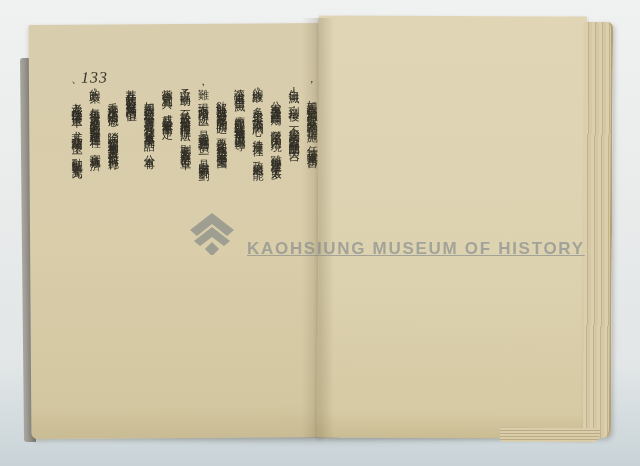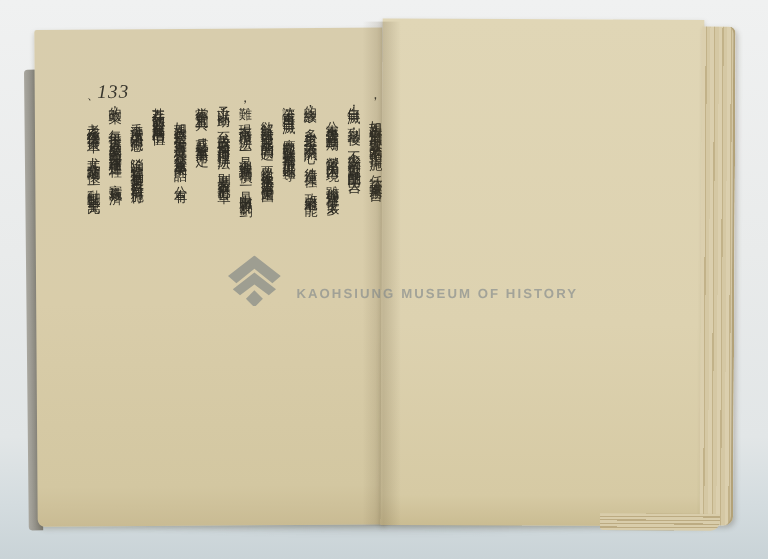--- a/index.html
+++ b/index.html
@@ -68,23 +68,24 @@
   .left-cols .vcol{line-height:18.1px;}
 
   
   .watermark{position:absolute;left:0;top:0;width:640px;height:466px;pointer-events:none;}
   .wm-cjk{
     position:absolute;left:237px;top:209px;font-size:21px;font-weight:bold;
     letter-spacing:2px;color:rgba(116,124,128,.62);white-space:nowrap;
     font-family:"Liberation Sans","DejaVu Sans",sans-serif;
   }
   .wm-latin{
-    position:absolute;left:247px;top:239px;font-size:11px;font-weight:bold;
+    position:absolute;left:247px;top:239px;font-size:17px;font-weight:bold;
     letter-spacing:1.7px;color:rgba(124,132,136,.60);white-space:nowrap;
     font-family:"Liberation Sans","DejaVu Sans",sans-serif;
+    text-decoration:underline;
   }
   .wm-logo{position:absolute;left:190px;top:213px;color:rgba(116,124,128,.58);}
 </style>
 </head>
 <body>
 
 <div class="stage">
 
   <div class="book-shadow"></div>
   <div class="left-cover-edge"></div>

